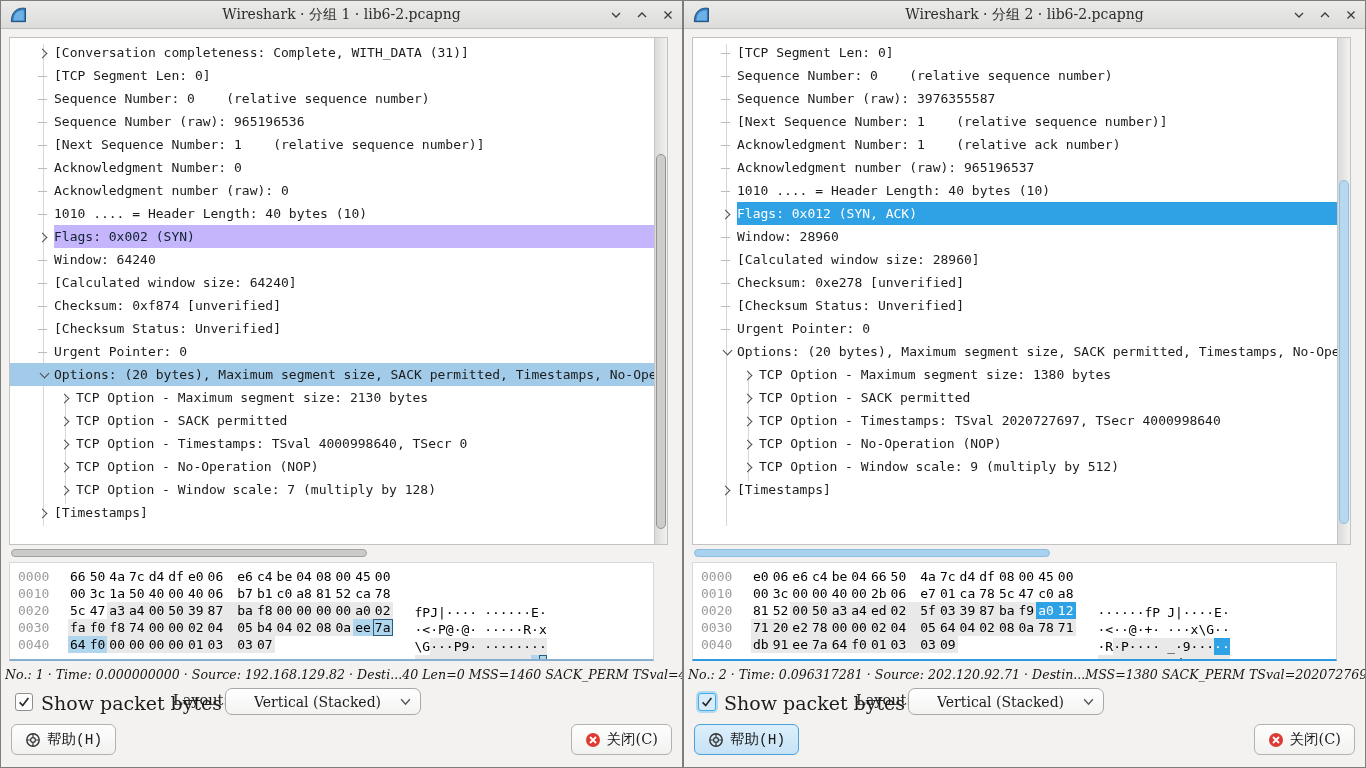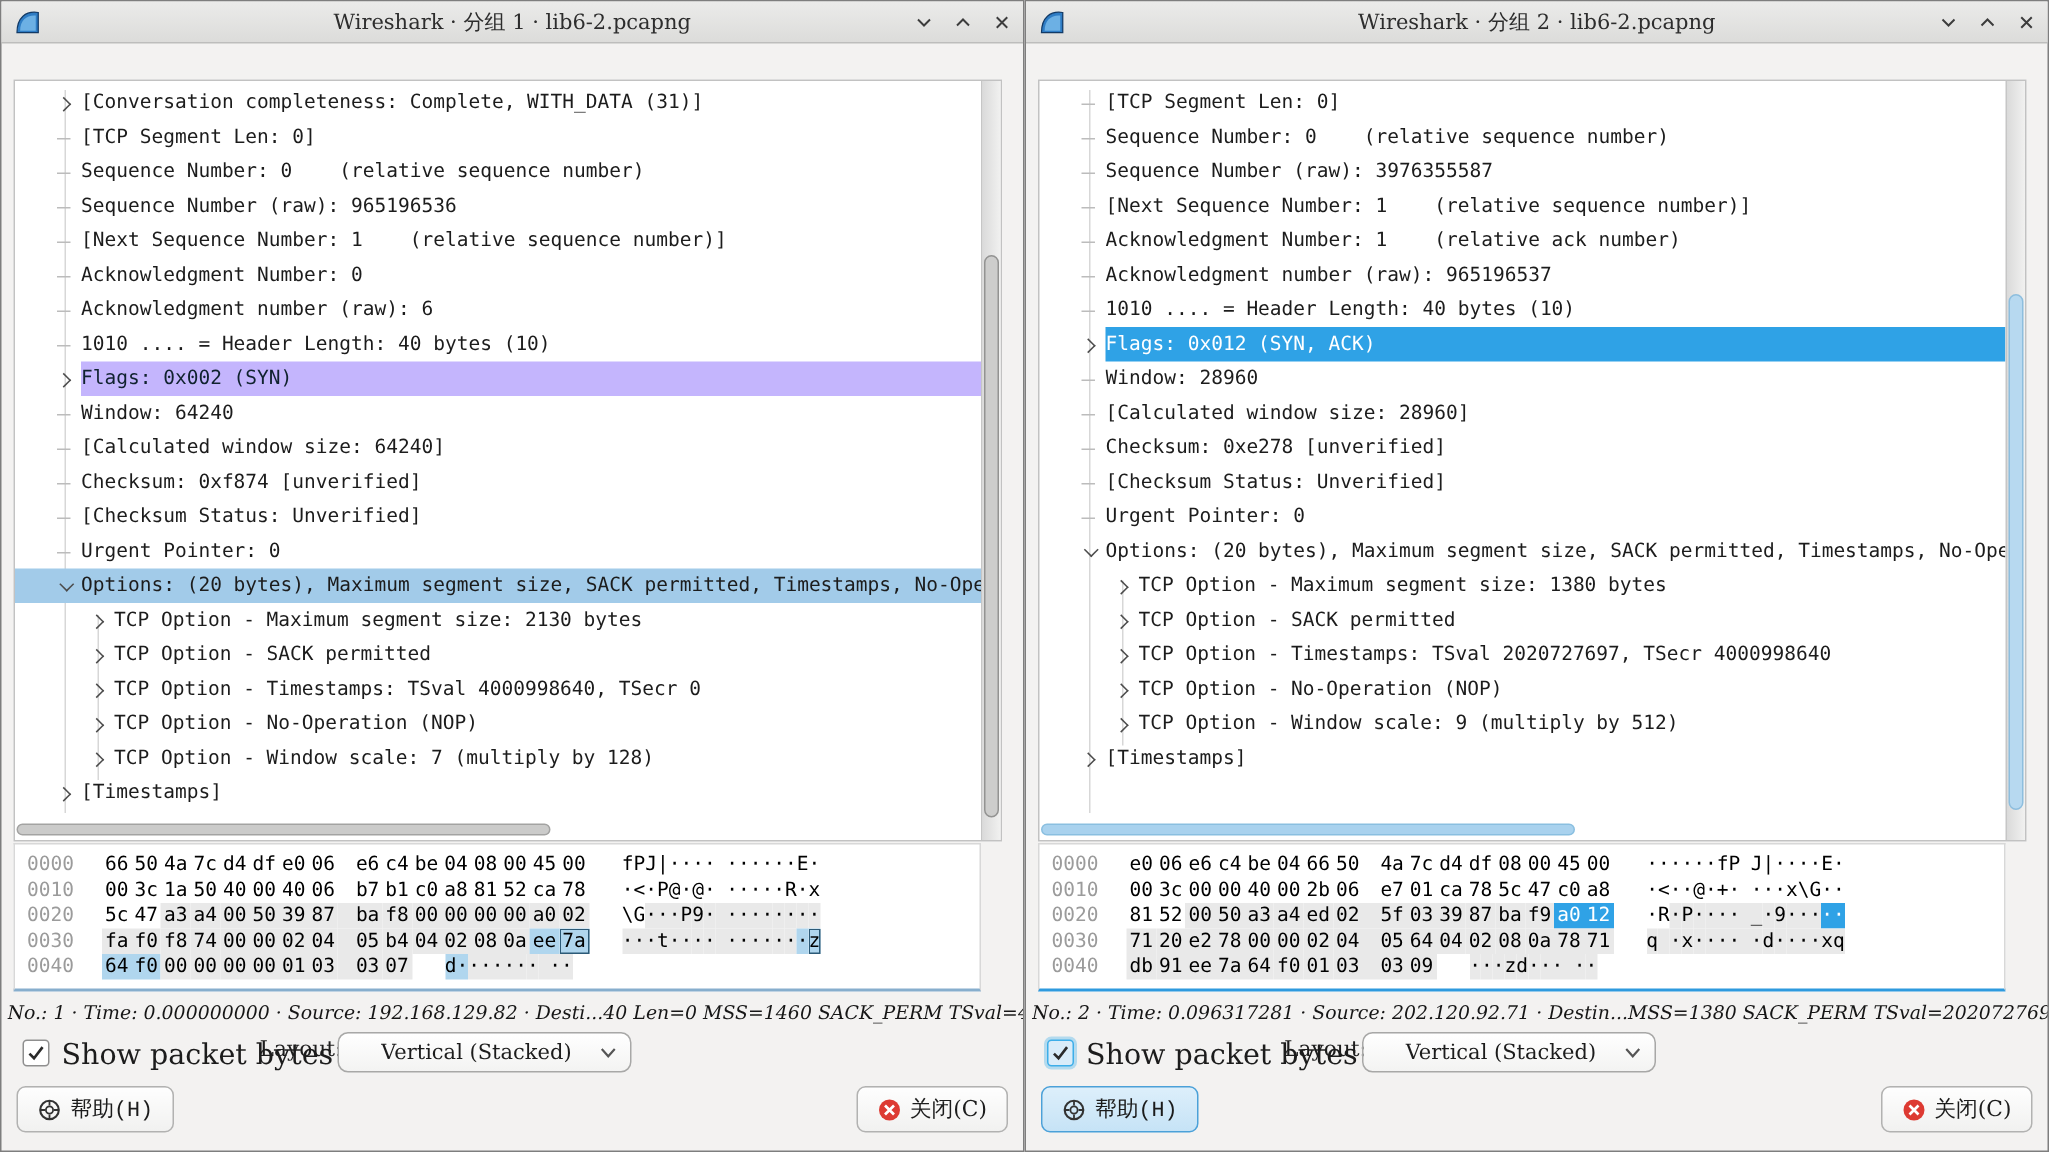--- a/index.html
+++ b/index.html
@@ -15,21 +15,21 @@
   .titlebar { position:absolute; top:0; left:0; right:0; height:28px;
               background:linear-gradient(#ebebea,#dcdcda);
               border-bottom:1px solid #bdbdbc; display:flex; align-items:center; }
   .tb-logo { position:absolute; left:7px; top:4px; width:20px; height:20px; }
   .tb-title { flex:1; text-align:center; font-size:14px; color:#2d2d2d; }
   .tb-btns { position:absolute; right:8px; top:0; height:28px; display:flex; align-items:center; gap:13px; }
   .tb-btn { width:13px; height:13px; display:flex; align-items:center; justify-content:center; }
 
   
   .tree-pane { position:absolute; top:36px; left:8px; width:659px; height:508px;
-               background:#fff; border:1px solid #c2c2c2; display:flex;margin-top:16px; }
+               background:#fff; border:1px solid #c2c2c2; display:flex; }
   .tree-view { position:relative; flex:1; overflow:hidden; padding-top:3px; }
   .guide { position:absolute; left:33px; top:6px; bottom:18px; width:1px; background:#d7d7d7; }
   .cguide { position:absolute; left:55px; width:1px; background:#d7d7d7; }
   .w1 .cguide { top:356px; height:110px; }
   .w2 .cguide { top:333px; height:110px; }
   .tree-row { position:relative; display:flex; align-items:center; height:23px;
               font-family:"DejaVu Sans Mono","Liberation Mono",monospace; font-size:13px; color:#1c1c1c;
               white-space:pre; }
   .tree-row .ind { flex:none; }
   .lvl0 .ind { width:28px; } .lvl1 .ind { width:50px; }
@@ -59,21 +59,21 @@
 
   
   .hex-pane { position:absolute; top:561px; left:8px; width:645px; height:99px;
               background:#fff; border:1px solid #d8d8d8; padding:5px 0 0 8px; overflow:hidden; }
   .w1 .hex-pane { border-bottom:2px solid #87aecd; }
   .w2 .hex-pane { border-bottom:2px solid #2e9ade; }
   .hex-row { height:17px; font-family:"DejaVu Sans Mono","Liberation Mono",monospace;
              font-size:13px; line-height:17px; white-space:pre; display:flex; }
   .off { flex:none; width:38px; margin-right:12px; color:#9b9b9b; }
   .bts { flex:none; }
-  .asc { flex:none; margin-left:22px; }
+  .asc { flex:none; margin-left:22px;margin-top:36px; }
   .hx,.ax { display:inline-block; }
   .hx { padding:0 2px; }
   .bts .hx:nth-child(9) { padding-left:12px; }
   .asc .ax:nth-child(9) { padding-left:7px; }
   .c-n { background:transparent; }
   .c-g { background:#e9e9e9; }
   .c-s { background:#b0d6ee; }
   .c-a { background:#2fa2e6; color:#fff; }
   .boxed { box-shadow:inset 0 0 0 1px #2c5a77; }
 
@@ -138,21 +138,21 @@
     <div class="tree-pane">
       <div class="tree-view">
         <div class="guide"></div>
         <div class="cguide"></div>
       <div class="tree-row lvl0"><span class="ind"></span><span class="slot chev c"></span><span class="row-main"><span>[Conversation completeness: Complete, WITH_DATA (31)]</span></span></div>
           <div class="tree-row lvl0"><span class="ind"></span><span class="slot tick"></span><span class="row-main"><span>[TCP Segment Len: 0]</span></span></div>
           <div class="tree-row lvl0"><span class="ind"></span><span class="slot tick"></span><span class="row-main"><span>Sequence Number: 0    (relative sequence number)</span></span></div>
           <div class="tree-row lvl0"><span class="ind"></span><span class="slot tick"></span><span class="row-main"><span>Sequence Number (raw): 965196536</span></span></div>
           <div class="tree-row lvl0"><span class="ind"></span><span class="slot tick"></span><span class="row-main"><span>[Next Sequence Number: 1    (relative sequence number)]</span></span></div>
           <div class="tree-row lvl0"><span class="ind"></span><span class="slot tick"></span><span class="row-main"><span>Acknowledgment Number: 0</span></span></div>
-          <div class="tree-row lvl0"><span class="ind"></span><span class="slot tick"></span><span class="row-main"><span>Acknowledgment number (raw): 6</span></span></div>
+          <div class="tree-row lvl0"><span class="ind"></span><span class="slot tick"></span><span class="row-main"><span>Acknowledgment number (raw): 0</span></span></div>
           <div class="tree-row lvl0"><span class="ind"></span><span class="slot tick"></span><span class="row-main"><span>1010 .... = Header Length: 40 bytes (10)</span></span></div>
           <div class="tree-row lvl0 hl-inactive"><span class="ind"></span><span class="slot chev c"></span><span class="row-main"><span>Flags: 0x002 (SYN)</span></span></div>
           <div class="tree-row lvl0"><span class="ind"></span><span class="slot tick"></span><span class="row-main"><span>Window: 64240</span></span></div>
           <div class="tree-row lvl0"><span class="ind"></span><span class="slot tick"></span><span class="row-main"><span>[Calculated window size: 64240]</span></span></div>
           <div class="tree-row lvl0"><span class="ind"></span><span class="slot tick"></span><span class="row-main"><span>Checksum: 0xf874 [unverified]</span></span></div>
           <div class="tree-row lvl0"><span class="ind"></span><span class="slot tick"></span><span class="row-main"><span>[Checksum Status: Unverified]</span></span></div>
           <div class="tree-row lvl0"><span class="ind"></span><span class="slot tick"></span><span class="row-main"><span>Urgent Pointer: 0</span></span></div>
           <div class="tree-row lvl0 hl-light"><span class="ind"></span><span class="slot chev e"></span><span class="row-main"><span>Options: (20 bytes), Maximum segment size, SACK permitted, Timestamps, No-Operation (NOP), Window scale</span></span></div>
           <div class="tree-row lvl1"><span class="ind"></span><span class="slot chev c"></span><span class="row-main"><span>TCP Option - Maximum segment size: 2130 bytes</span></span></div>
           <div class="tree-row lvl1"><span class="ind"></span><span class="slot chev c"></span><span class="row-main"><span>TCP Option - SACK permitted</span></span></div>

